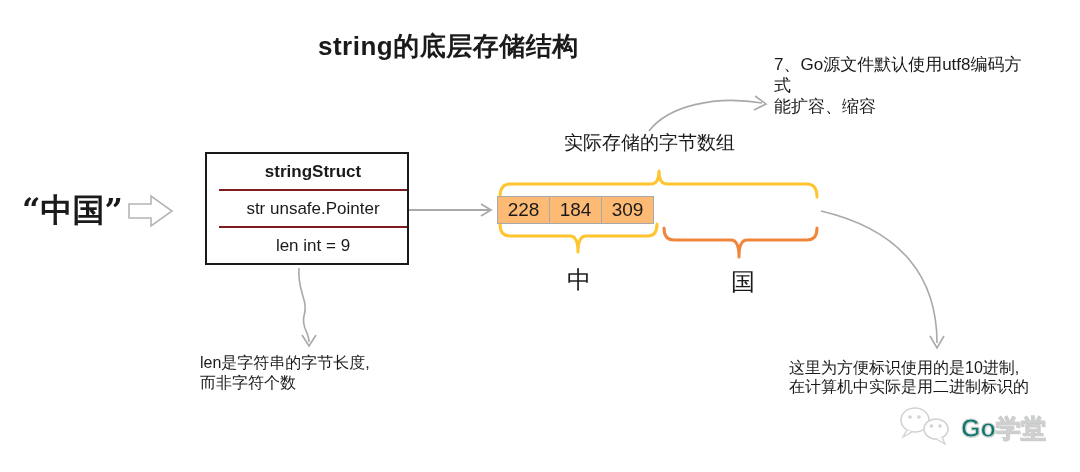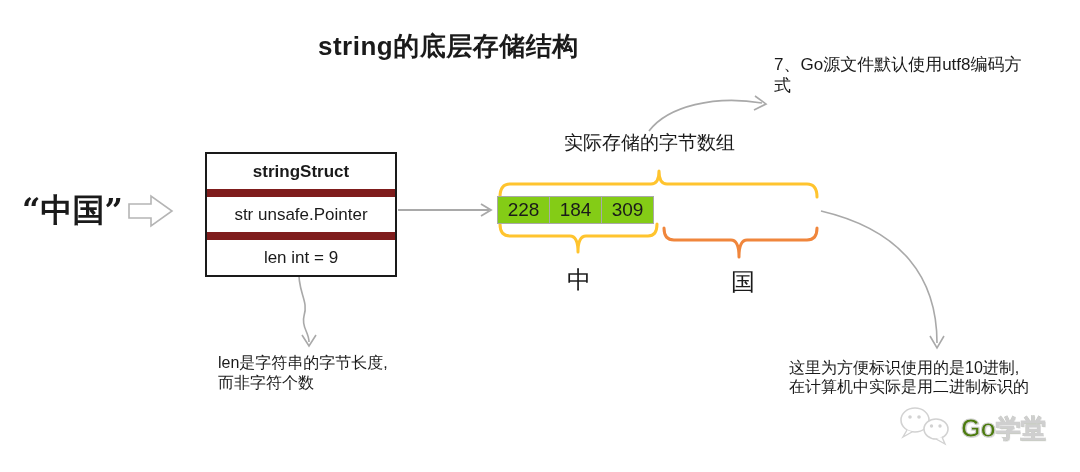--- a/index.html
+++ b/index.html
@@ -4,38 +4,38 @@
 <style>
   html,body{margin:0;padding:0;background:#fff;}
   .canvas{
     position:relative; width:1080px; height:472px; background:#ffffff; overflow:hidden;
     font-family:"Liberation Sans","DejaVu Sans",sans-serif; color:#1a1a1a;
   }
   .connectors{position:absolute; left:0; top:0; width:1080px; height:472px; pointer-events:none;}
   .title{position:absolute; left:318px; top:29px; font-size:26px; font-weight:bold; letter-spacing:.5px;}
   .quote{position:absolute; left:22px; top:189px; font-size:32px; font-weight:600;
          font-family:"DejaVu Serif","Liberation Serif",serif;}
-  .struct-box{position:absolute; left:205px; top:152px; width:188px; border:2px solid #1a1a1a; background:#fff;}
-  .struct-row{height:35px; line-height:35px; text-align:center; font-size:17px; border-top:8px solid #7f1d1d;}
+  .struct-box{position:absolute; left:205px; top:152px; width:188px; border:2px solid #1a1a1a; background:#fff;padding-left:12px;}
+  .struct-row{height:35px; line-height:35px; text-align:center; font-size:17px; border-top:2px solid #7f1d1d;}
   .struct-row:first-child{border-top:none; font-weight:bold;}
   .array-label{position:absolute; left:564px; top:130px; font-size:19px; font-weight:normal;}
   .byte-array{position:absolute; left:497px; top:196px; display:flex; gap:3px;}
-  .byte-group{display:flex; border:1.5px solid #a9a9a9; background:#84cc16;}
+  .byte-group{display:flex; border:1.5px solid #a9a9a9; background:#fdba74;}
   .byte-cell{width:51px; height:26px; line-height:26px; text-align:center; font-size:19px; border-left:1.5px solid #a9a9a9;}
   .byte-cell:first-child{border-left:none;}
   .char-label{position:absolute; font-size:24px;}
   .char-zhong{left:567px; top:264px;}
   .char-guo{left:731px; top:266px;}
   .note{font-size:16px; line-height:20px;}
   .encoding-note{position:absolute; left:774px; top:54px; font-size:17px; line-height:21px;}
-  .len-note{position:absolute; left:218px; top:353px;}
+  .len-note{position:absolute; left:200px; top:353px;}
   .decimal-note{position:absolute; left:789px; top:358px; line-height:19px;}
   .watermark{position:absolute; left:898px; top:405px; display:flex; align-items:center; gap:5px;}
   .watermark-text{
-    font-size:25px; font-weight:bold; color:#4d7c0f;
+    font-size:25px; font-weight:bold; color:#0f766e;
     -webkit-text-stroke:1px #cfcfcf; text-shadow:1px 1px 0 #e3e3e3;
   }
 </style>
 </head>
 <body>
 
 <div class="canvas">
 
   <svg class="connectors" viewBox="0 0 1080 472">
 
@@ -79,20 +79,21 @@
       <div class="byte-cell">309</div>
     </div>
   </div>
 
   <div class="char-label char-zhong">中</div>
   <div class="char-label char-guo">国</div>
 
   <div class="encoding-note">
     <div>7、Go源文件默认使用utf8编码方</div>
     <div>式</div>
+    <div>能扩容、缩容</div>
   </div>
 
   <div class="note len-note">
     <div>len是字符串的字节长度,</div>
     <div>而非字符个数</div>
   </div>
 
   <div class="note decimal-note">
     <div>这里为方便标识使用的是10进制,</div>
     <div>在计算机中实际是用二进制标识的</div>

